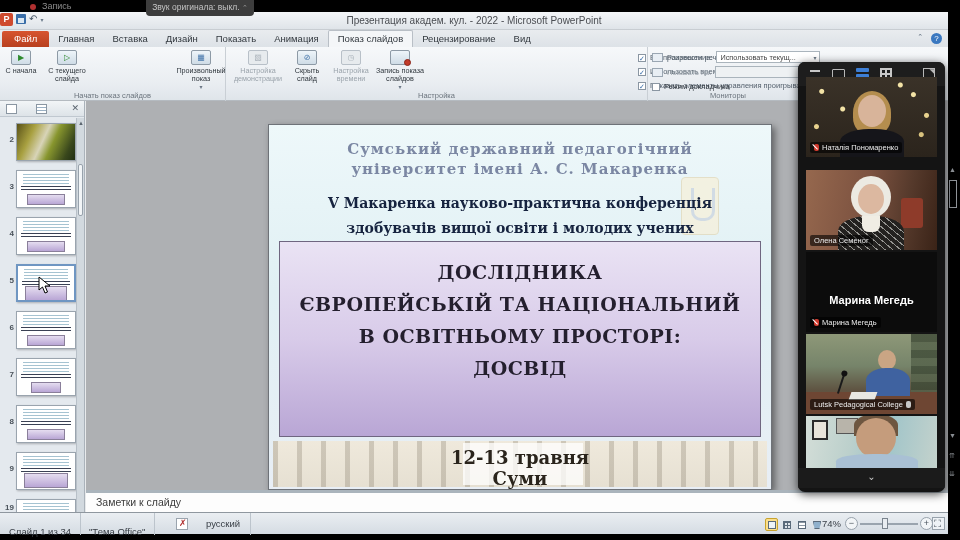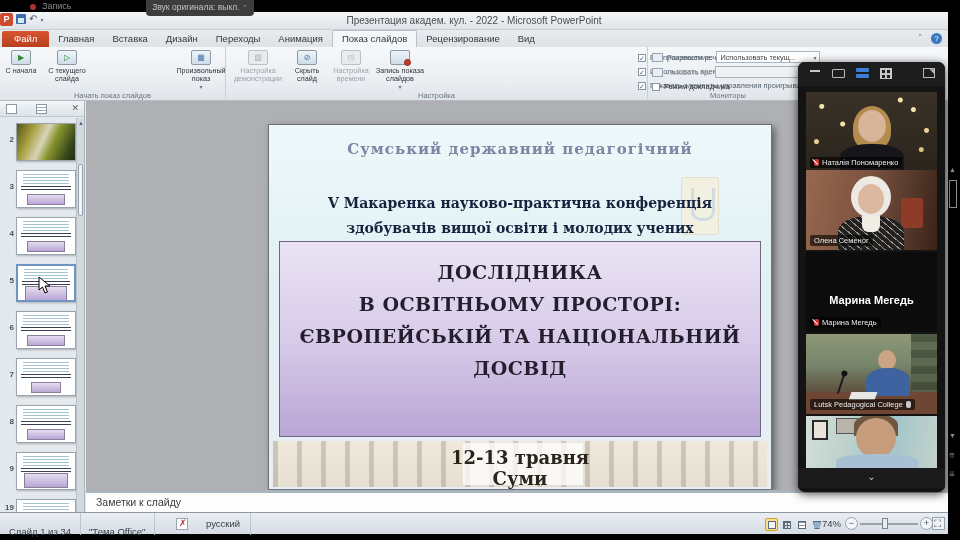--- a/index.html
+++ b/index.html
@@ -127,21 +127,21 @@
   .vt-pop { right:10px; top:6px; width:12px; height:10px; border:1px solid #b8b8b8; position:absolute; }
   .vt-pop::after { content:"◥"; position:absolute; right:0; top:-2px; font-size:6px; color:#b8b8b8; }
   .tile { position:absolute; left:8px; width:131px; overflow:hidden; background:#222; }
   .badge { position:absolute; left:4px; bottom:4px; background:rgba(0,0,0,.6); border-radius:2px; padding:1px 4px; font-size:7.5px; color:#ececec; display:flex; align-items:center; gap:3px; white-space:nowrap; max-width:120px; }
   .micmute { width:5px; height:7px; background:#d03a2e; border-radius:2px; position:relative; flex:0 0 auto; }
   .micmute::after { content:""; position:absolute; left:-1px; top:0; width:7px; height:1px; background:#fff; transform:rotate(45deg); transform-origin:left top; }
   .miclive { width:5px; height:7px; background:#c8c8c8; border-radius:2px; flex:0 0 auto; }
   .head { position:absolute; border-radius:50%; }
   .torso { position:absolute; border-radius:45% 45% 0 0; }
   
-  #t1 { top:30px; height:80px; background:
+  #t1 { top:15px; height:80px; background:
      radial-gradient(circle 2px at 12% 18%, #f3e3a6 0 2px, transparent 3px),
      radial-gradient(circle 2px at 28% 40%, #f3e3a6 0 2px, transparent 3px),
      radial-gradient(circle 2px at 8% 62%, #e8d28e 0 2px, transparent 3px),
      radial-gradient(circle 2px at 82% 22%, #f3e3a6 0 2px, transparent 3px),
      radial-gradient(circle 2px at 92% 48%, #e8d28e 0 2px, transparent 3px),
      radial-gradient(circle 2px at 72% 10%, #f3e3a6 0 2px, transparent 3px),
      radial-gradient(circle 2px at 88% 72%, #d8c27e 0 2px, transparent 3px),
      linear-gradient(#3a3228,#2b241c); }
   #t1 .hair { position:absolute; left:47px; top:14px; width:38px; height:44px; border-radius:50% 50% 40% 40%; background:#b48d4e; }
   #t1 .head { left:52px; top:18px; width:28px; height:32px; background:#d8b49a; }
@@ -198,21 +198,21 @@
         <span class="undo">↶</span>
         <span class="qat-caret">▾</span>
       </div>
     </div>
 
     <div class="abs" id="tabrow">
       <span class="rtab file">Файл</span>
       <span class="rtab">Главная</span>
       <span class="rtab">Вставка</span>
       <span class="rtab">Дизайн</span>
-      <span class="rtab">Переходы</span>
+      <span class="rtab">Показать</span>
       <span class="rtab">Анимация</span>
       <span class="rtab active">Показ слайдов</span>
       <span class="rtab">Рецензирование</span>
       <span class="rtab">Вид</span>
     </div>
     <div class="abs" id="tab-extras">
       <span class="min">⌃</span>
       <span class="help">?</span>
     </div>
 
@@ -353,29 +353,30 @@
         <span class="up">▲</span>
         <span class="tsb"></span>
       </div>
     </div>
 
     <div class="abs" id="workspace">
       <div id="slide">
         <div id="slide-logo"></div>
         <div class="uni">
           <div>Сумський державний педагогічний</div>
+          <div>університет імені А. С. Макаренка</div>
         </div>
         <div class="conf">
           <div>V Макаренка науково-практична конференція</div>
           <div>здобувачів вищої освіти і молодих учених</div>
         </div>
         <div id="titlebox">
           <div class="tline">ДОСЛІДНИКА</div>
+          <div class="tline">ЄВРОПЕЙСЬКІЙ ТА НАЦІОНАЛЬНИЙ</div>
           <div class="tline">В ОСВІТНЬОМУ ПРОСТОРІ:</div>
-          <div class="tline">ЄВРОПЕЙСЬКІЙ ТА НАЦІОНАЛЬНИЙ</div>
           <div class="tline">ДОСВІД</div>
         </div>
         <div id="bldg">
           <div class="date">12-13 травня</div>
           <div class="city">Суми</div>
         </div>
       </div>
     </div>
 
     <div class="abs" id="notes"><span>Заметки к слайду</span></div>

